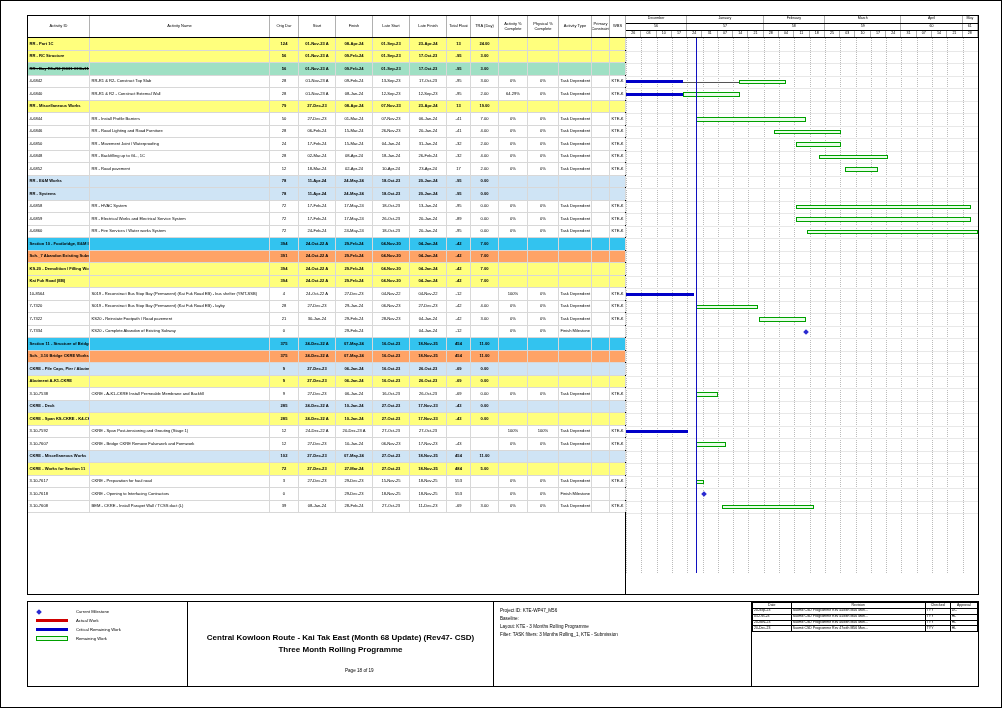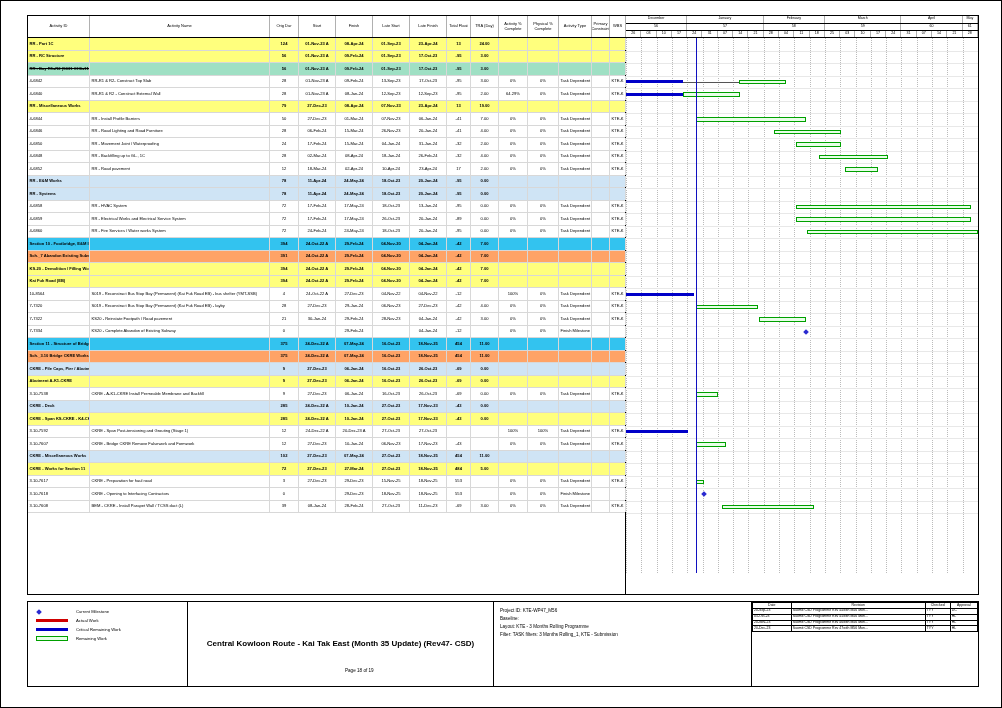--- a/index.html
+++ b/index.html
@@ -1011,21 +1011,22 @@
       <div class="legend-row">
         <span class="legend-sym">
             <span class="ls-bar hollow"></span>
           </span>
         <span class="legend-label">Remaining Work</span>
       </div>
     </div>
 
     <div class="title-block">
       <div>
-        <div class="t1">Central Kowloon Route - Kai Tak East (Month 35 Update) (Rev47- CSD)</div>
+        <div class="t1">Central Kowloon Route - Kai Tak East (Month 68 Update) (Rev47- CSD)</div>
+        <div class="t1">Three Month Rolling Programme</div>
       </div>
     </div>
 
     <div class="meta">
       <div>Project ID: KTE-WP47_M56</div>
       <div>Baseline:</div>
       <div>Layout: KTE - 3 Months Rolling Programme</div>
       <div>Filter: TASK filters: 3 Months Rolling_1, KTE - Submission</div>
     </div>
 

